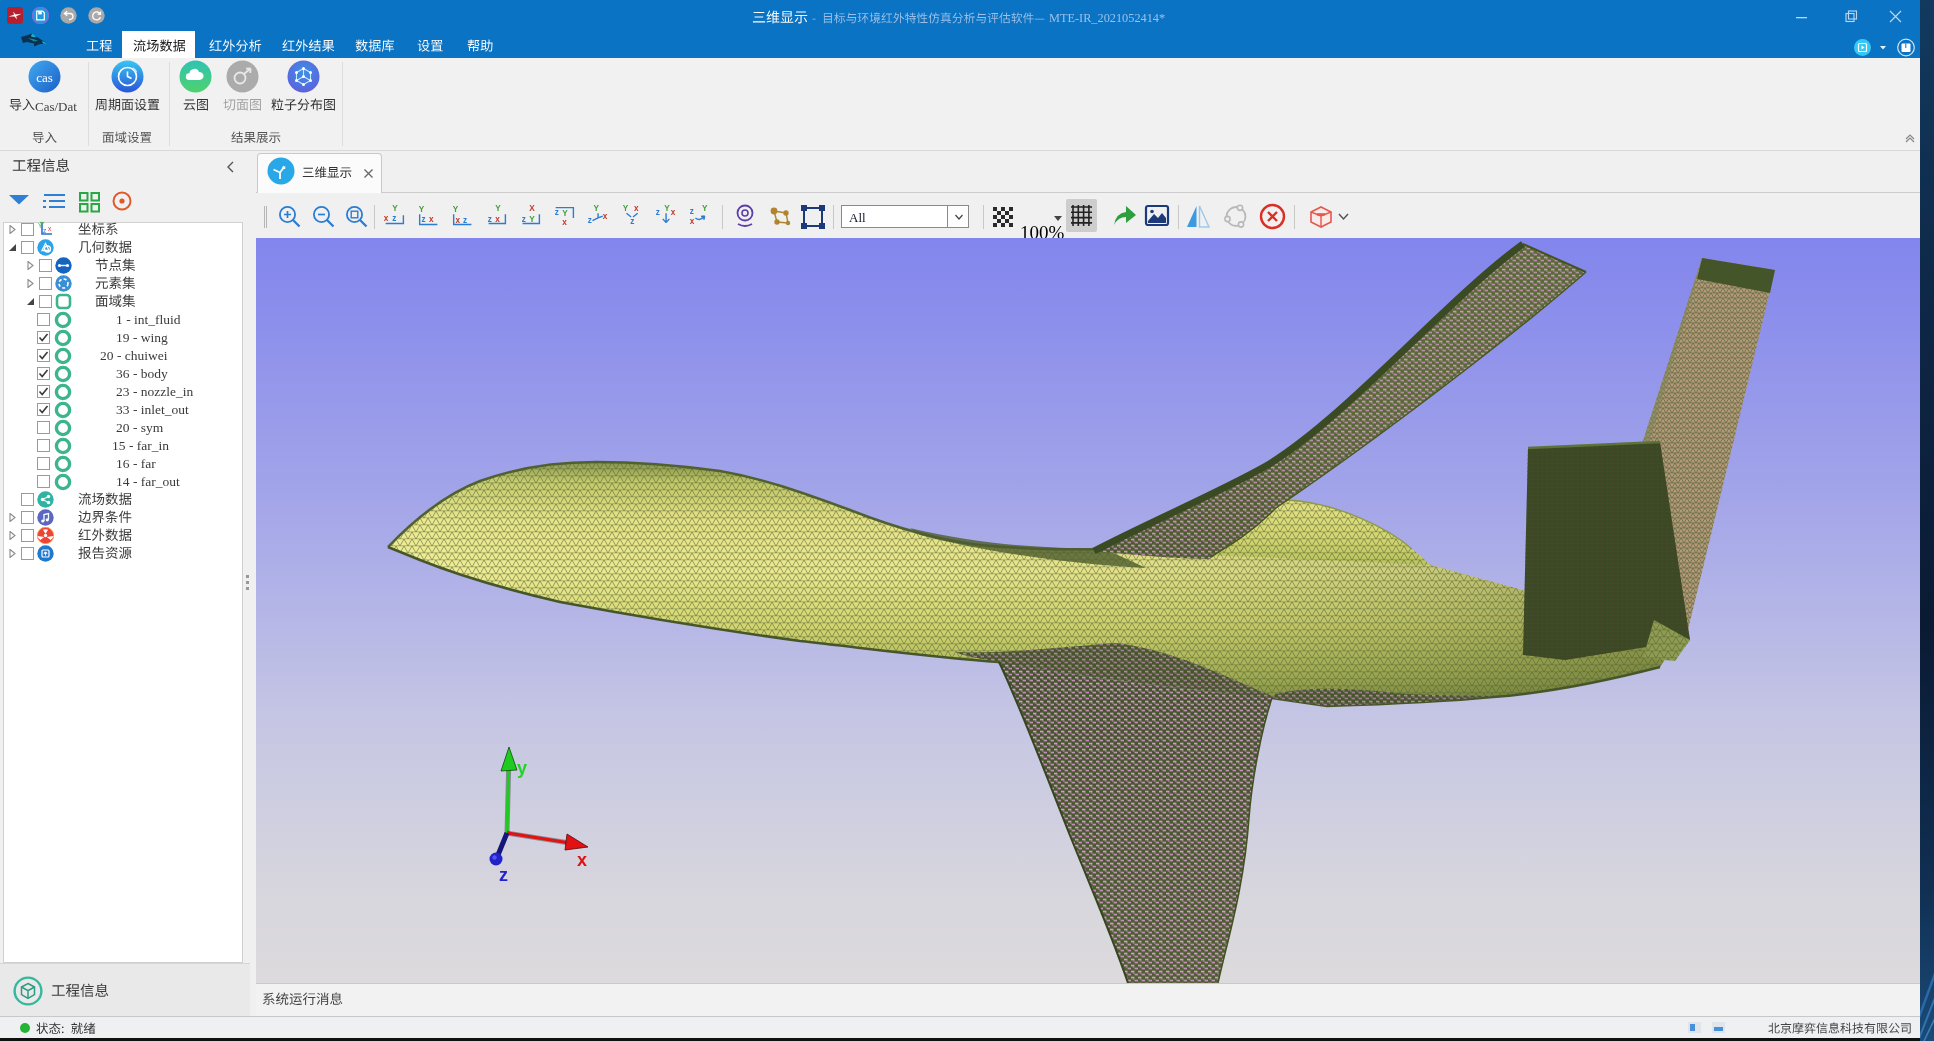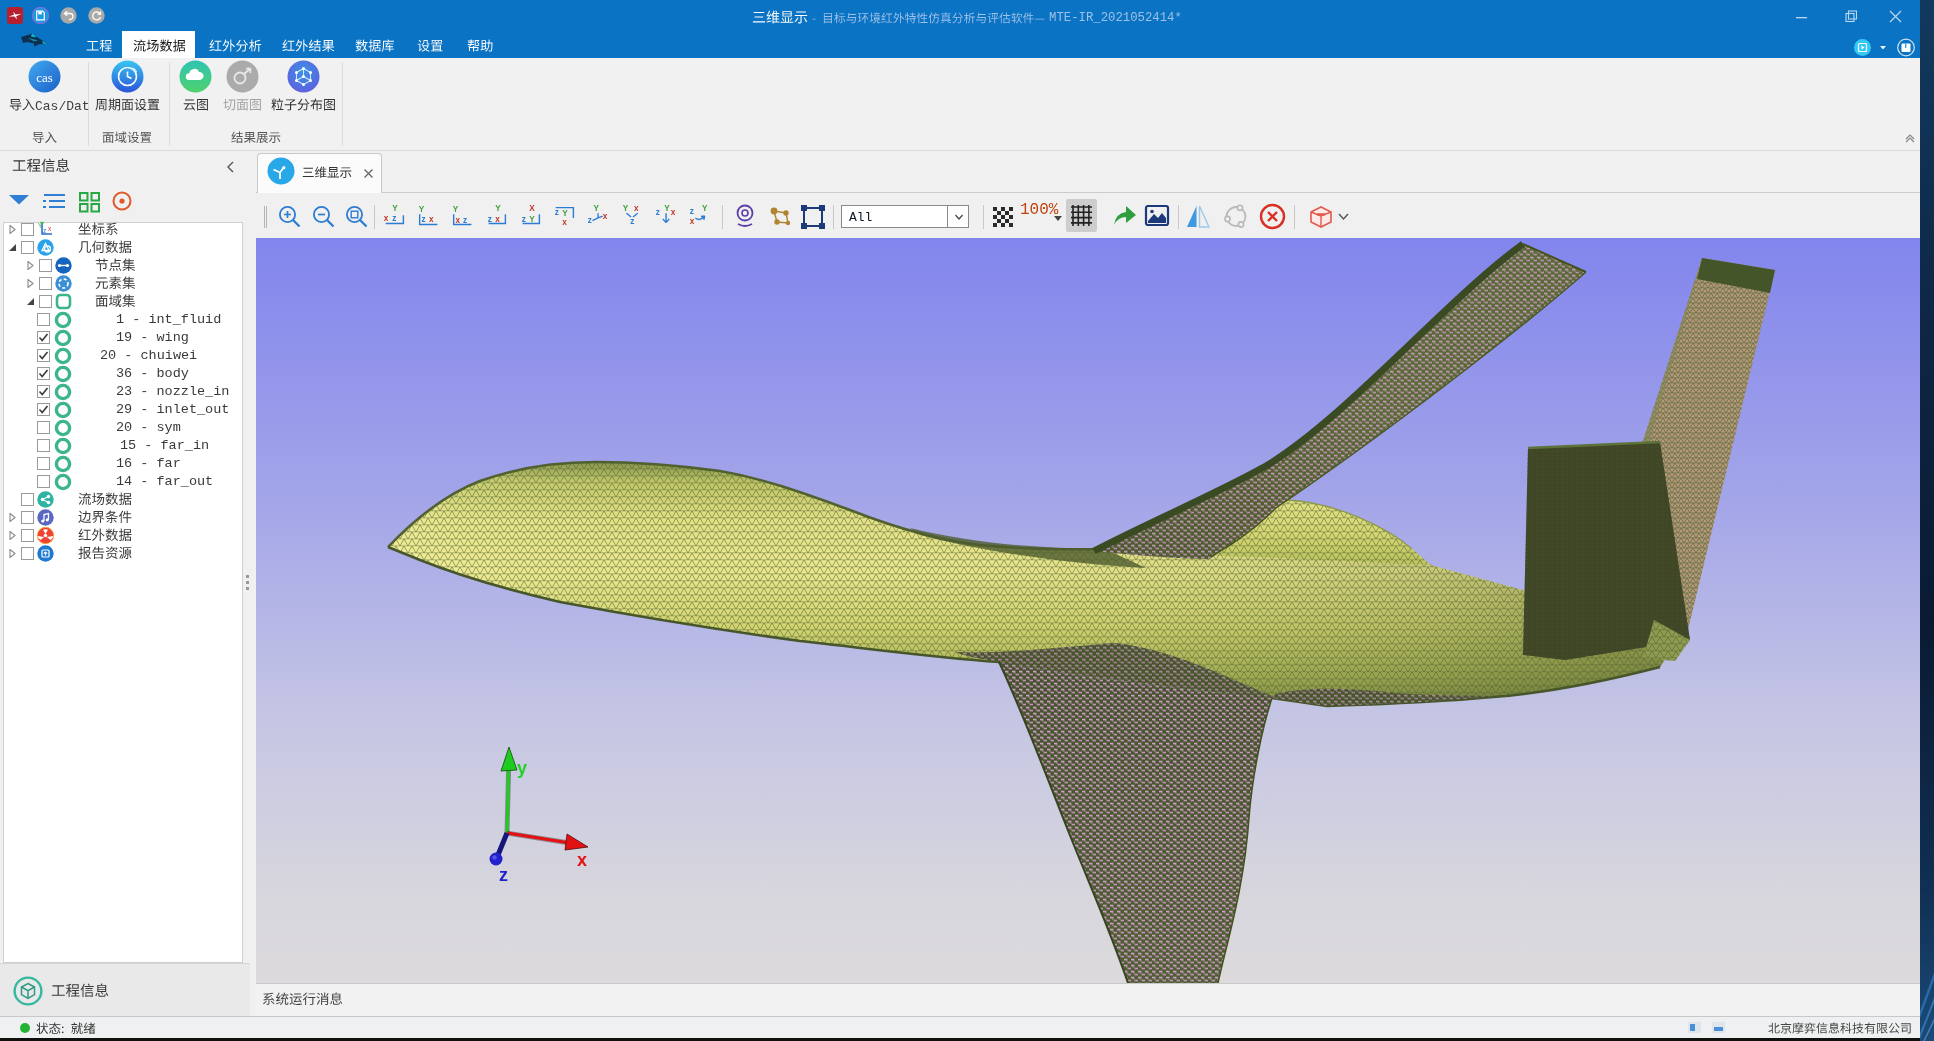--- a/index.html
+++ b/index.html
@@ -1,17 +1,17 @@
 <!DOCTYPE html>
 <html><head><meta charset="utf-8"><style>
 *{margin:0;padding:0;box-sizing:border-box}
 body{font-family:"Liberation Sans",sans-serif}
 #root{position:relative;width:1934px;height:1041px;overflow:hidden;background:#f0f0f0}
 .abs{position:absolute}
-.lat{position:absolute;font-family:Liberation Mono, monospace;white-space:nowrap}
+.lat{position:absolute;font-family:Liberation Serif, serif;white-space:nowrap}
 </style></head><body>
 <div id="root">
 
 <div class="abs" style="left:0;top:0;width:1920px;height:31px;background:#0b73c3"></div>
 <svg class="abs" style="left:7px;top:7px" width="16" height="17" viewBox="0 0 16 17">
 <rect x="0" y="0" width="16" height="17" rx="3" fill="#b61f2e"></rect>
 <path d="M1.5 9.5 L7 7.8 L6.2 4.5 L8.6 7.6 L14.5 6.8 L9.2 9.2 L10 12.5 L7.6 9.6 Z" fill="#fff"></path>
 </svg>
 <svg class="abs" style="left:32px;top:7px" width="17" height="17" viewBox="0 0 17 17">
 <circle cx="8.5" cy="8.5" r="8.2" fill="#1d9be0"></circle>
@@ -291,31 +291,31 @@
 <circle cx="9" cy="9" r="6.6" fill="none" stroke="#3cb48e" stroke-width="3.4"></circle>
     </svg>
 <div class="lat" style="left:116px;top:384.0px;font-size:13.5px;color:#3a3a3a">23 - nozzle_in</div>
 <div class="abs" style="left:37px;top:402.5px;width:13px;height:13px;background:#fff;border:1px solid #9a9a9a"></div>
     <svg class="abs" style="left:37px;top:402.5px" width="13" height="13" viewBox="0 0 13 13">
       <path d="M2.5 6.5 L5.2 9.5 L10.5 3" fill="none" stroke="#3a3a3a" stroke-width="1.6"></path>
     </svg>
 <svg class="abs" style="left:54px;top:401px" width="18" height="18" viewBox="0 0 18 18">
 <circle cx="9" cy="9" r="6.6" fill="none" stroke="#3cb48e" stroke-width="3.4"></circle>
     </svg>
-<div class="lat" style="left:116px;top:402.0px;font-size:13.5px;color:#3a3a3a">29 - inlet_out</div>
+<div class="lat" style="left:116px;top:402.0px;font-size:13.5px;color:#3a3a3a">33 - inlet_out</div>
 <div class="abs" style="left:37px;top:420.5px;width:13px;height:13px;background:#fff;border:1px solid #9a9a9a"></div>
 <svg class="abs" style="left:54px;top:419px" width="18" height="18" viewBox="0 0 18 18">
 <circle cx="9" cy="9" r="6.6" fill="none" stroke="#3cb48e" stroke-width="3.4"></circle>
     </svg>
 <div class="lat" style="left:116px;top:420.0px;font-size:13.5px;color:#3a3a3a">20 - sym</div>
 <div class="abs" style="left:37px;top:438.5px;width:13px;height:13px;background:#fff;border:1px solid #9a9a9a"></div>
 <svg class="abs" style="left:54px;top:437px" width="18" height="18" viewBox="0 0 18 18">
 <circle cx="9" cy="9" r="6.6" fill="none" stroke="#3cb48e" stroke-width="3.4"></circle>
     </svg>
-<div class="lat" style="left:120px;top:438.0px;font-size:13.5px;color:#3a3a3a">15 - far_in</div>
+<div class="lat" style="left:112px;top:438.0px;font-size:13.5px;color:#3a3a3a">15 - far_in</div>
 <div class="abs" style="left:37px;top:456.5px;width:13px;height:13px;background:#fff;border:1px solid #9a9a9a"></div>
 <svg class="abs" style="left:54px;top:455px" width="18" height="18" viewBox="0 0 18 18">
 <circle cx="9" cy="9" r="6.6" fill="none" stroke="#3cb48e" stroke-width="3.4"></circle>
     </svg>
 <div class="lat" style="left:116px;top:456.0px;font-size:13.5px;color:#3a3a3a">16 - far</div>
 <div class="abs" style="left:37px;top:474.5px;width:13px;height:13px;background:#fff;border:1px solid #9a9a9a"></div>
 <svg class="abs" style="left:54px;top:473px" width="18" height="18" viewBox="0 0 18 18">
 <circle cx="9" cy="9" r="6.6" fill="none" stroke="#3cb48e" stroke-width="3.4"></circle>
     </svg>
 <div class="lat" style="left:116px;top:474.0px;font-size:13.5px;color:#3a3a3a">14 - far_out</div>
@@ -514,21 +514,21 @@
       <rect x="4" y="12" width="4" height="4" fill="#2a2a2a"></rect>
       <rect x="8" y="0" width="4" height="4" fill="#2a2a2a"></rect>
       <rect x="8" y="8" width="4" height="4" fill="#2a2a2a"></rect>
       <rect x="8" y="16" width="4" height="4" fill="#2a2a2a"></rect>
       <rect x="12" y="4" width="4" height="4" fill="#2a2a2a"></rect>
       <rect x="12" y="12" width="4" height="4" fill="#2a2a2a"></rect>
       <rect x="16" y="0" width="4" height="4" fill="#2a2a2a"></rect>
       <rect x="16" y="8" width="4" height="4" fill="#2a2a2a"></rect>
       <rect x="16" y="16" width="4" height="4" fill="#2a2a2a"></rect>
     </svg>
-<div class="lat" style="left:1020px;top:201px;font-size:16px;color:#c2410c">100%</div>
+<div class="lat" style="left:1020px;top:222px;font-size:19px;color:#000000">100%</div>
 <svg class="abs" style="left:1053px;top:215px" width="10" height="7" viewBox="0 0 10 7">
 <path d="M1 1 L5 6 L9 1 Z" fill="#444"></path>
     </svg>
 <div class="abs" style="left:1066px;top:199px;width:31px;height:33px;background:#cdcdcd;border-radius:2px"></div>
 <svg class="abs" style="left:1071px;top:205px" width="21" height="21" viewBox="0 0 21 21">
       <g stroke="#222" stroke-width="1.6">
         <path d="M2.0 0 V21 M0 2.0 H21"></path>
         <path d="M7.3 0 V21 M0 7.3 H21"></path>
         <path d="M12.6 0 V21 M0 12.6 H21"></path>
         <path d="M17.9 0 V21 M0 17.9 H21"></path>

